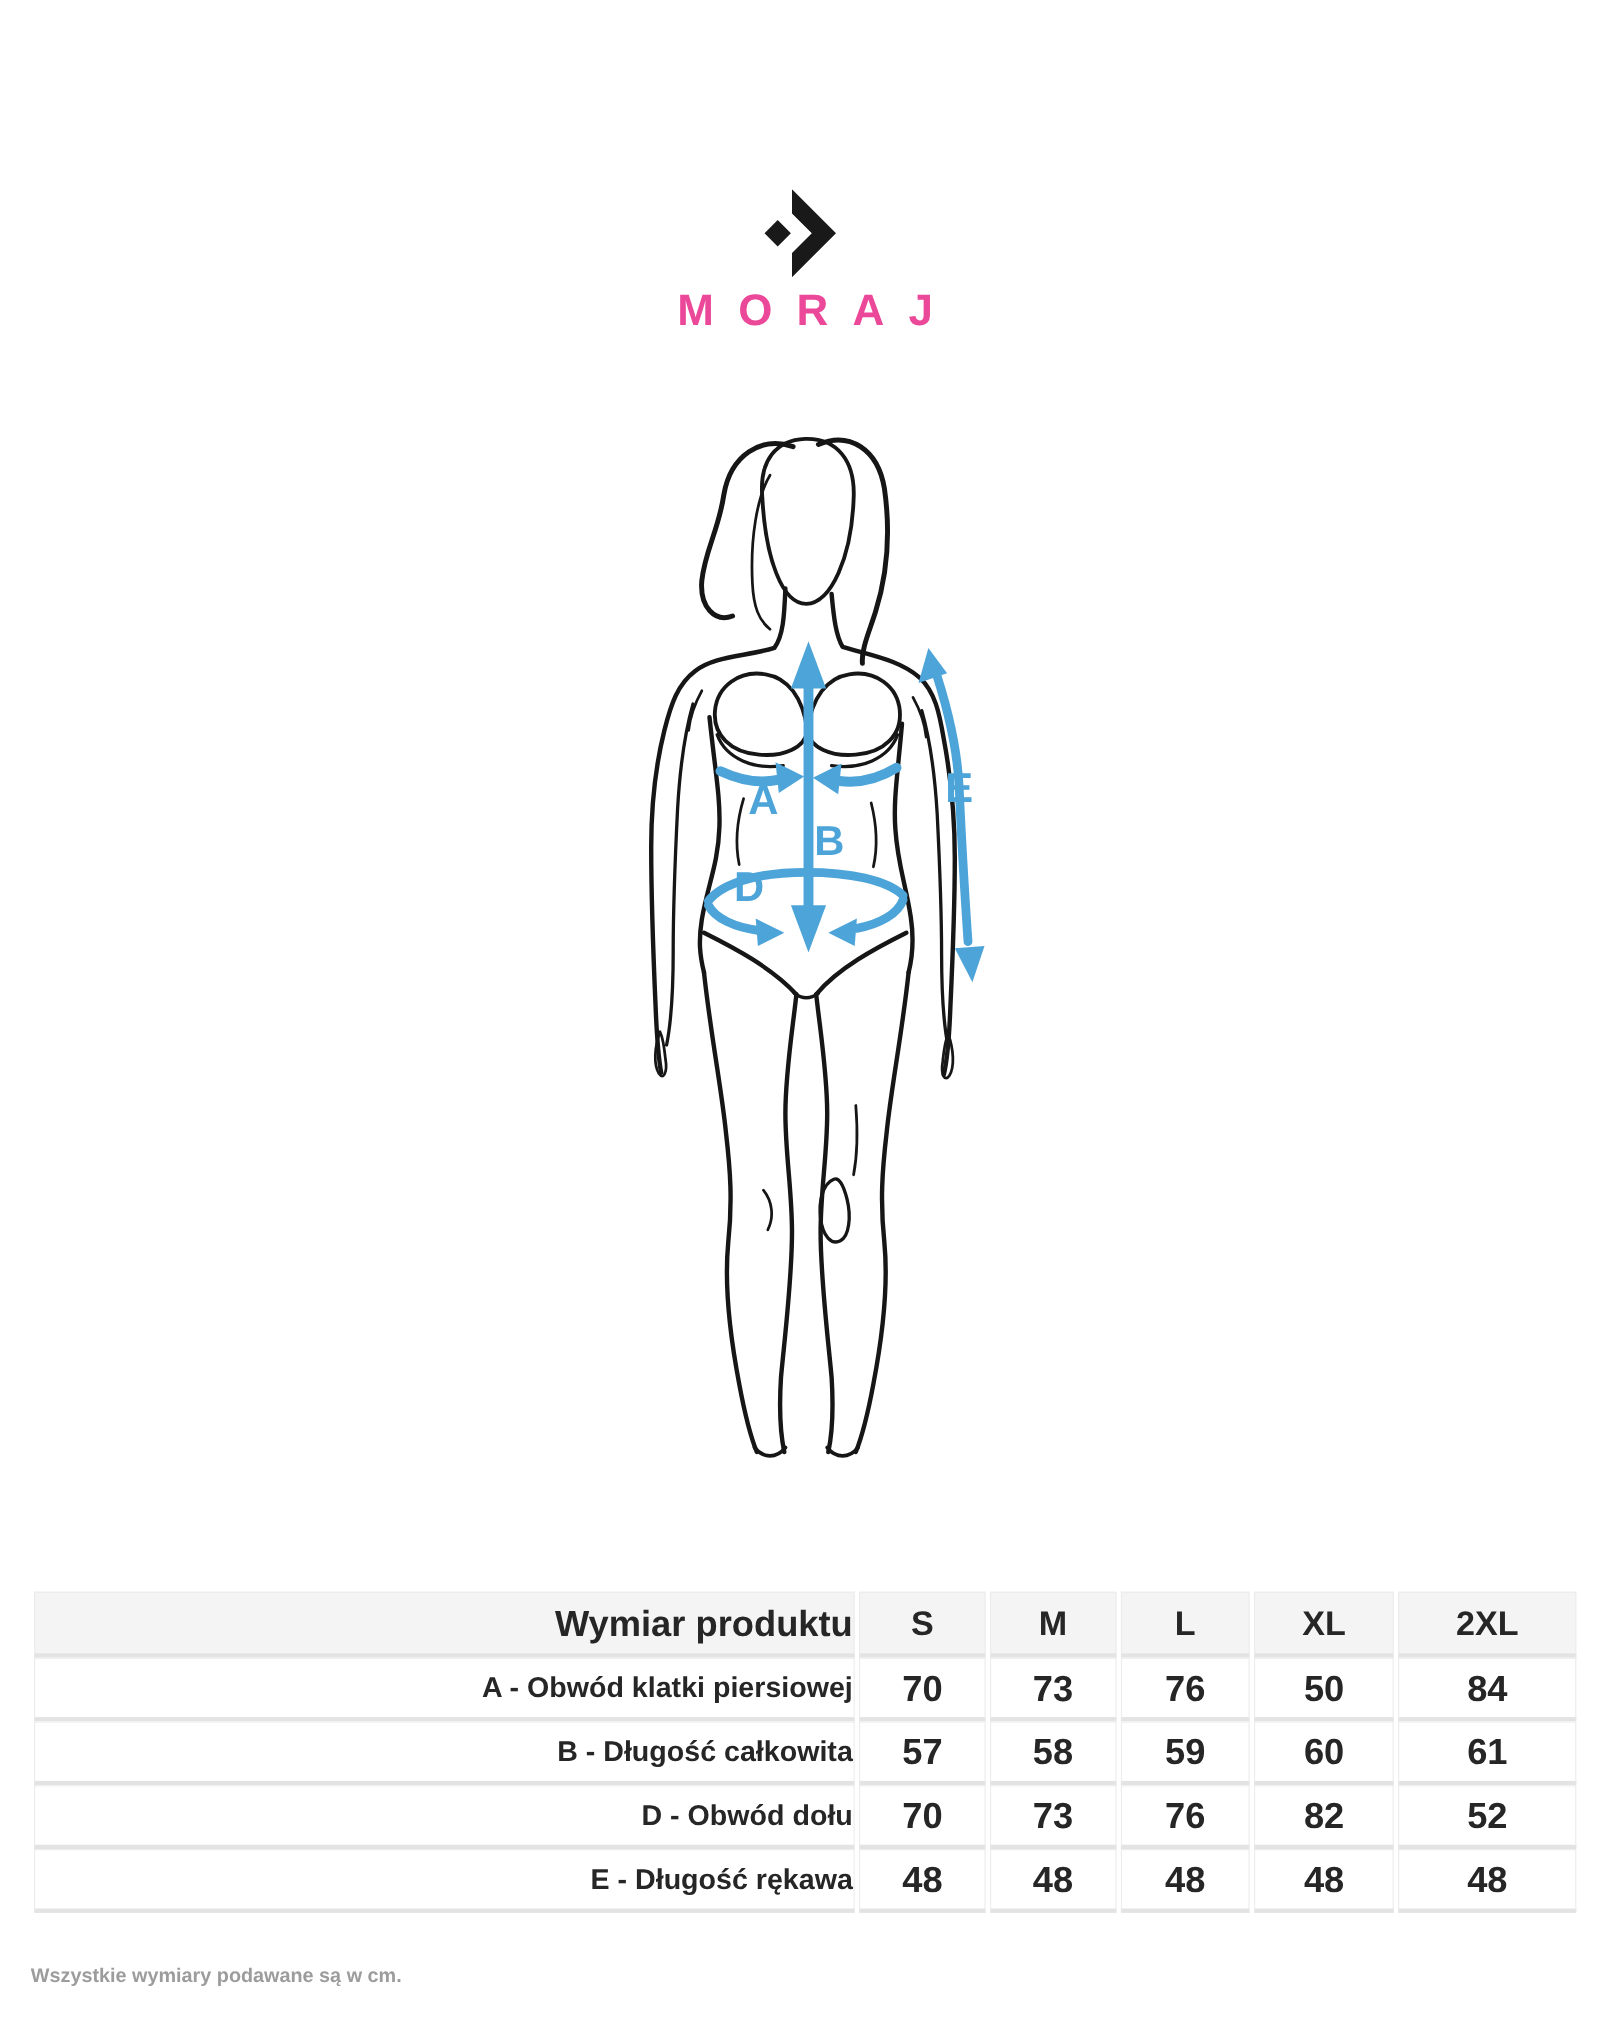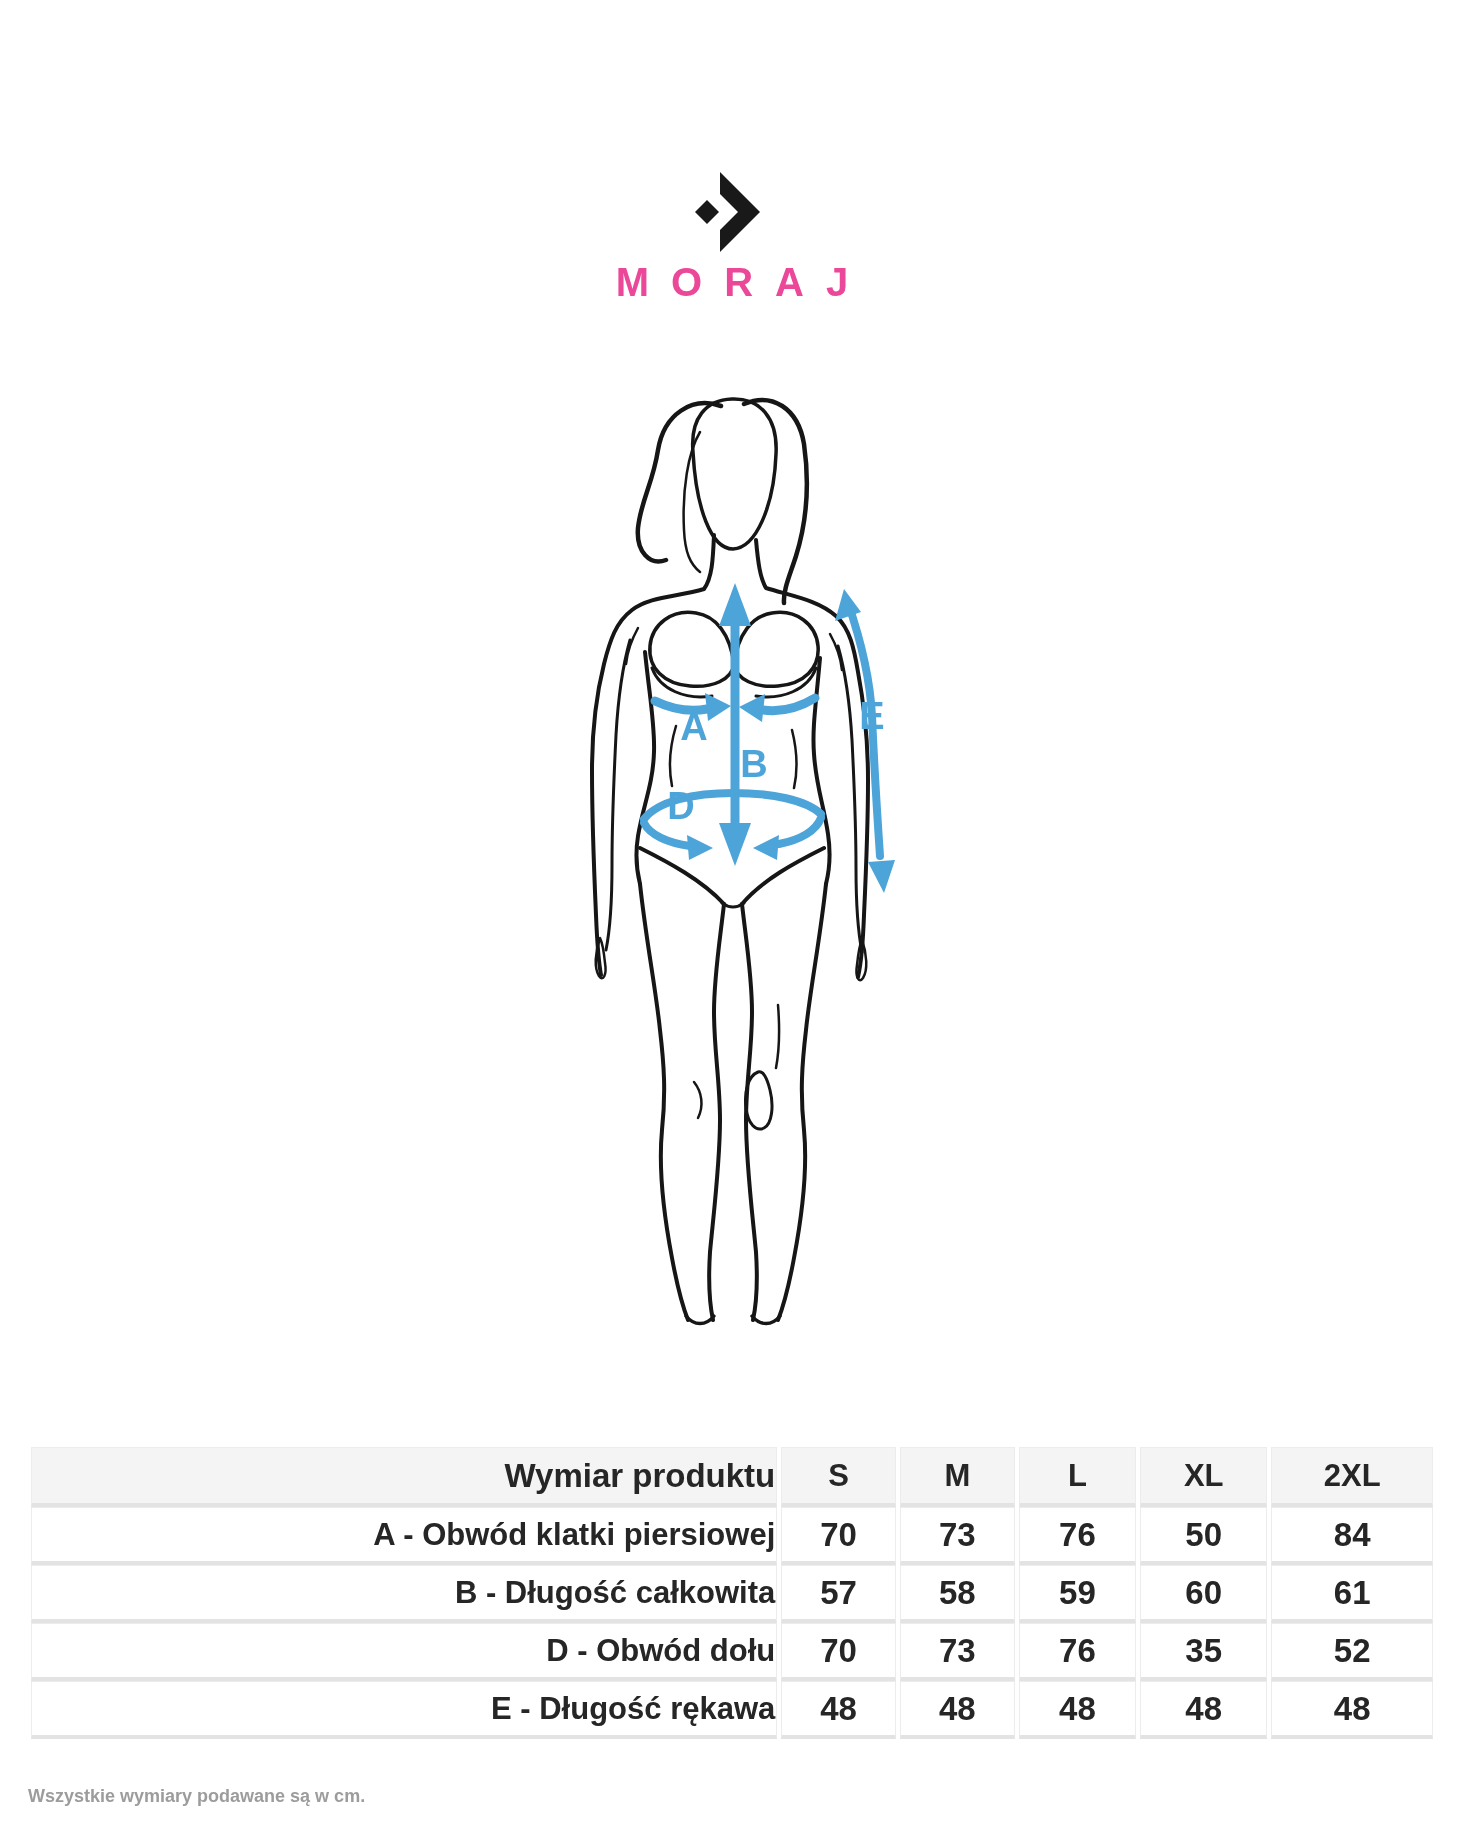--- a/index.html
+++ b/index.html
@@ -26,21 +26,21 @@
   
   .size-table{position:absolute;left:27px;top:1447px;width:1410px;
               border-collapse:separate;border-spacing:4px 0;table-layout:fixed;}
   .size-table th,.size-table td{border:1px solid #ececec;border-bottom:4px solid var(--table_border,#e3e3e3);
               font-weight:700;text-align:center;vertical-align:middle;color:#262626;
               white-space:nowrap;overflow:hidden;}
   .size-table thead th{background:var(--header_bg,#f4f4f4);height:53px;font-size:31px;}
   .size-table tbody td{background:#fff;height:51px;font-size:33px;}
   .size-table th:first-child,.size-table td:first-child{text-align:right;padding-left:18px;}
   .size-table thead th:first-child{font-size:33px;}
-  .size-table tbody td:first-child{font-size:31px;}
+  .size-table tbody td:first-child{font-size:26px;}
 
   
   .note{position:absolute;left:28px;top:1786px;margin:0;font-size:18px;font-weight:700;
         color:var(--muted,#9c9c9c);}
 </style>
 </head>
 <body>
 
 <div class="page">
 
@@ -167,21 +167,21 @@
         <td>58</td>
         <td>59</td>
         <td>60</td>
         <td>61</td>
       </tr>
       <tr>
         <td>D - Obwód dołu</td>
         <td>70</td>
         <td>73</td>
         <td>76</td>
-        <td>35</td>
+        <td>82</td>
         <td>52</td>
       </tr>
       <tr>
         <td>E - Długość rękawa</td>
         <td>48</td>
         <td>48</td>
         <td>48</td>
         <td>48</td>
         <td>48</td>
       </tr>

